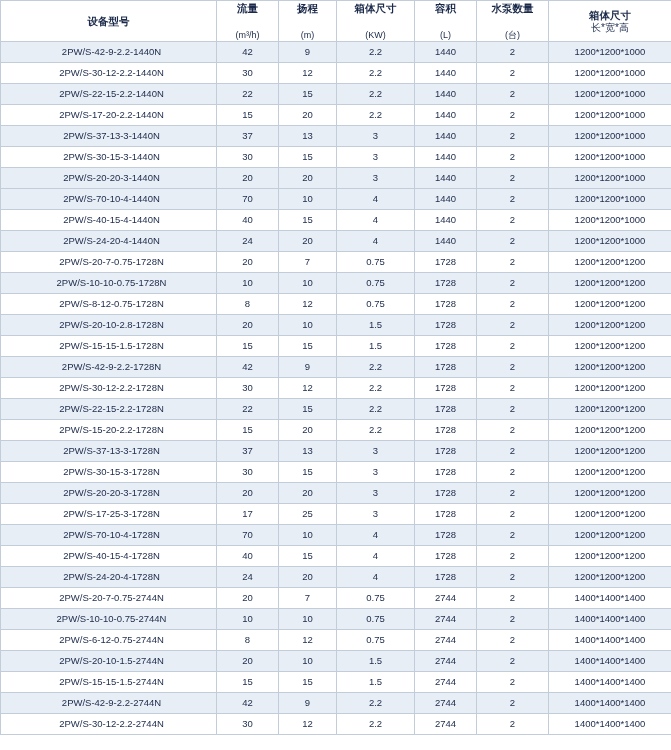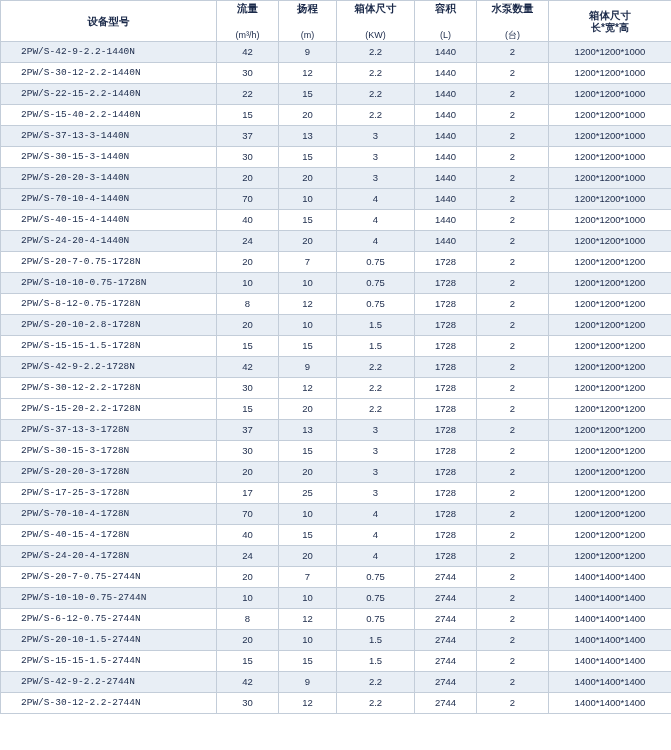--- a/index.html
+++ b/index.html
@@ -38,28 +38,27 @@
     background: #ffffff;
   }
   .spec-table thead th .sub {
     display: block;
     font-weight: normal;
     font-size: 9px;
     margin-top: 16px;
   }
   .spec-table thead th .line2 {
     display: block;
-    font-weight: bold;
+    font-weight: normal;
     font-size: 10px;
     margin-top: 1px;
   }
   td.model {
-    text-align: left;
-    padding-left: 20px;
-    font-family: Liberation Mono, monospace;
+    text-align: center;
+    padding-left: 6px;
   }
   tr.alt td {
     background: #e8eef5;
   }
   tr.plain td {
     background: #ffffff;
   }
   col.c-model { width: 216px; }
   col.c-flow  { width: 62px; }
   col.c-head  { width: 58px; }
@@ -134,21 +133,21 @@
       <tr class="alt">
         <td class="model">2PW/S-22-15-2.2-1440N</td>
         <td>22</td>
         <td>15</td>
         <td>2.2</td>
         <td>1440</td>
         <td>2</td>
         <td>1200*1200*1000</td>
       </tr>
       <tr class="plain">
-        <td class="model">2PW/S-15-40-2.2-1440N</td>
+        <td class="model">2PW/S-17-20-2.2-1440N</td>
         <td>15</td>
         <td>20</td>
         <td>2.2</td>
         <td>1440</td>
         <td>2</td>
         <td>1200*1200*1000</td>
       </tr>
       <tr class="alt">
         <td class="model">2PW/S-37-13-3-1440N</td>
         <td>37</td>
@@ -254,20 +253,29 @@
         <td>9</td>
         <td>2.2</td>
         <td>1728</td>
         <td>2</td>
         <td>1200*1200*1200</td>
       </tr>
       <tr class="plain">
         <td class="model">2PW/S-30-12-2.2-1728N</td>
         <td>30</td>
         <td>12</td>
+        <td>2.2</td>
+        <td>1728</td>
+        <td>2</td>
+        <td>1200*1200*1200</td>
+      </tr>
+      <tr class="alt">
+        <td class="model">2PW/S-22-15-2.2-1728N</td>
+        <td>22</td>
+        <td>15</td>
         <td>2.2</td>
         <td>1728</td>
         <td>2</td>
         <td>1200*1200*1200</td>
       </tr>
       <tr class="plain">
         <td class="model">2PW/S-15-20-2.2-1728N</td>
         <td>15</td>
         <td>20</td>
         <td>2.2</td>

